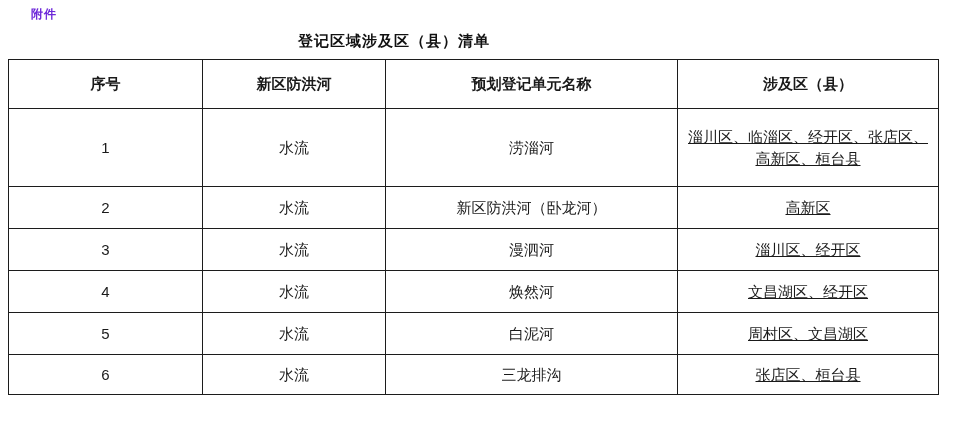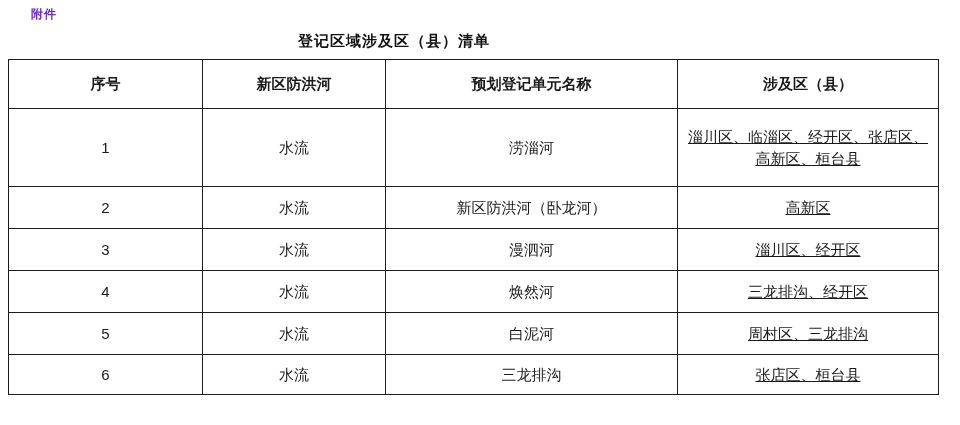--- a/index.html
+++ b/index.html
@@ -108,27 +108,27 @@
       <tr class="row-std">
         <td>3</td>
         <td>水流</td>
         <td>漫泗河</td>
         <td class="col-regions">淄川区、经开区</td>
       </tr>
       <tr class="row-std">
         <td>4</td>
         <td>水流</td>
         <td>焕然河</td>
-        <td class="col-regions">三龙排沟、经开区</td>
+        <td class="col-regions">文昌湖区、经开区</td>
       </tr>
       <tr class="row-std">
         <td>5</td>
         <td>水流</td>
         <td>白泥河</td>
-        <td class="col-regions">周村区、三龙排沟</td>
+        <td class="col-regions">周村区、文昌湖区</td>
       </tr>
       <tr class="row-last">
         <td>6</td>
         <td>水流</td>
         <td>三龙排沟</td>
         <td class="col-regions">张店区、桓台县</td>
       </tr>
     </tbody>
   </table>
 

